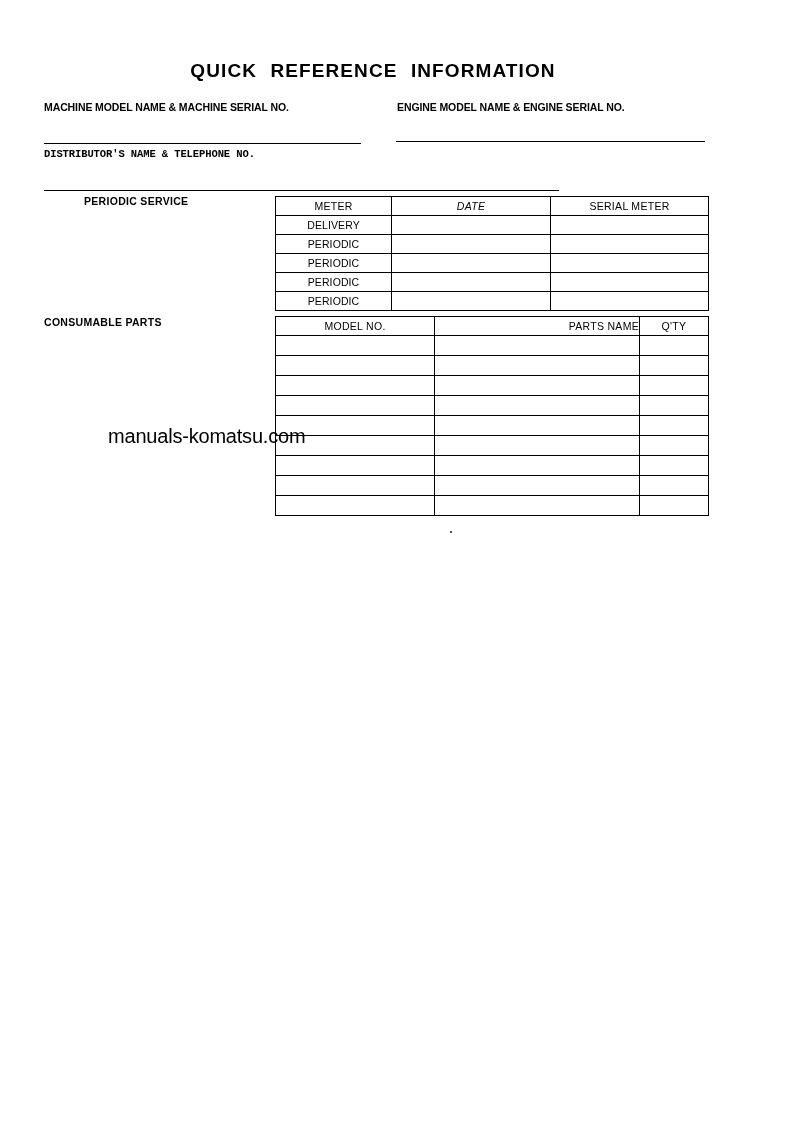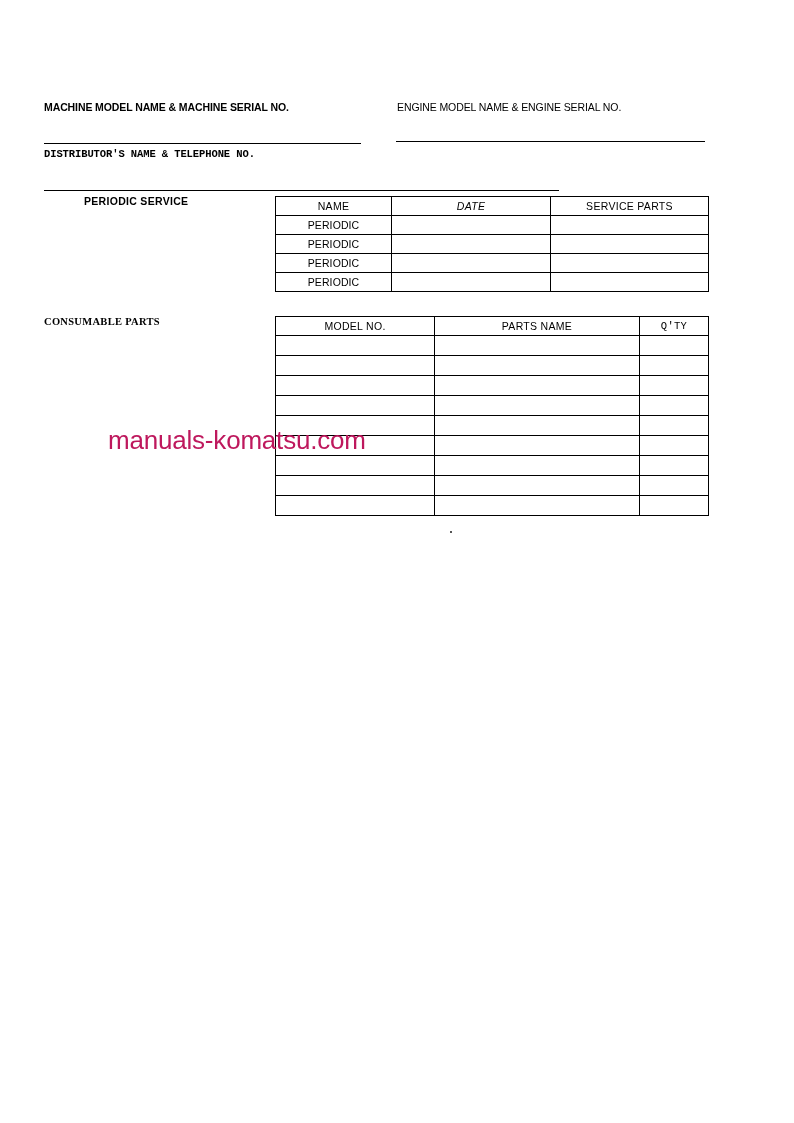--- a/index.html
+++ b/index.html
@@ -43,24 +43,24 @@
   
   .fieldlabel {
     position: absolute;
     font-size: 10.5px;
     font-weight: bold;
     letter-spacing: -0.1px;
     white-space: nowrap;
   }
 
   #lbl-machine   { left: 44px;  top: 101px; }
-  #lbl-engine    { left: 397px; top: 101px; font-weight: normal; }
+  #lbl-engine    { left: 397px; top: 101px; font-weight: bold; }
   #lbl-distrib   { left: 44px;  top: 148px; font-family: Liberation Mono, monospace; }
   #lbl-periodic  { left: 44px;  top: 195px; letter-spacing: 0.3px; margin-left: 40px; }
-  #lbl-consum    { left: 44px;  top: 316px; letter-spacing: 0.3px; font-family: Liberation Serif, serif; }
+  #lbl-consum    { left: 44px;  top: 316px; letter-spacing: 0.3px; }
 
   
   .rule {
     position: absolute;
     height: 0;
     border-top: 1.6px solid #000;
   }
   #rule-machine  { left: 44px;  top: 143px; width: 317px; }
   #rule-engine   { left: 396px; top: 141px; width: 309px; }
   #rule-distrib  { left: 44px;  top: 190px; width: 515px; }
@@ -99,75 +99,81 @@
   #tbl-periodic .c-date  { width: 158px; font-style: italic; }
   #tbl-periodic .c-meter { width: 157px; }
 
   
   #tbl-parts {
     left: 275px;
     top: 316px;
     width: 430px;
   }
   #tbl-parts .c-pno  { width: 158px; }
-  #tbl-parts .c-pnam { width: 204px; }
-  #tbl-parts .c-qty  { width: 68px; font-family: Liberation Mono, monospace; }
+  #tbl-parts .c-pnam { width: 204px; text-align: right; }
+  #tbl-parts .c-qty  { width: 68px; }
   #tbl-parts tbody td { height: 19px; }
 
   
   #watermark {
     position: absolute;
     left: 108px;
     top: 425px;
-    font-size: 26px;
+    font-size: 20px;
     font-weight: normal;
-    color: #be185d;
+    color: #000000;
     letter-spacing: -0.2px;
     white-space: nowrap;
   }
 
   
   #speck {
     position: absolute;
     left: 450px;
     top: 531px;
     width: 2px;
     height: 2px;
     background: #555;
   }
 </style>
 </head>
 <body>
 
 <div id="page">
 
+  <div id="doc-title">QUICK  REFERENCE  INFORMATION</div>
 
   <div class="fieldlabel" id="lbl-machine">MACHINE MODEL NAME &amp; MACHINE SERIAL NO.</div>
 
   <div class="fieldlabel" id="lbl-engine">ENGINE MODEL NAME &amp; ENGINE SERIAL NO.</div>
 
   <div class="rule" id="rule-machine"></div>
 
   <div class="rule" id="rule-engine"></div>
 
   <div class="fieldlabel" id="lbl-distrib">DISTRIBUTOR'S NAME &amp; TELEPHONE NO.</div>
 
   <div class="rule" id="rule-distrib"></div>
 
   <div class="fieldlabel" id="lbl-periodic">PERIODIC SERVICE</div>
 
   <table class="grid" id="tbl-periodic">
     <thead>
       <tr>
-        <th class="c-item">NAME</th>
+        <th class="c-item">METER</th>
         <th class="c-date">DATE</th>
-        <th class="c-meter">SERVICE PARTS</th>
+        <th class="c-meter">SERIAL METER</th>
       </tr>
     </thead>
     <tbody>
+      <tr>
+        <td class="item-cell">DELIVERY</td>
+        <td></td>
+        <td></td>
+      </tr>
       <tr>
         <td class="item-cell">PERIODIC</td>
         <td></td>
         <td></td>
       </tr>
       <tr>
         <td class="item-cell">PERIODIC</td>
         <td></td>
         <td></td>
       </tr>

